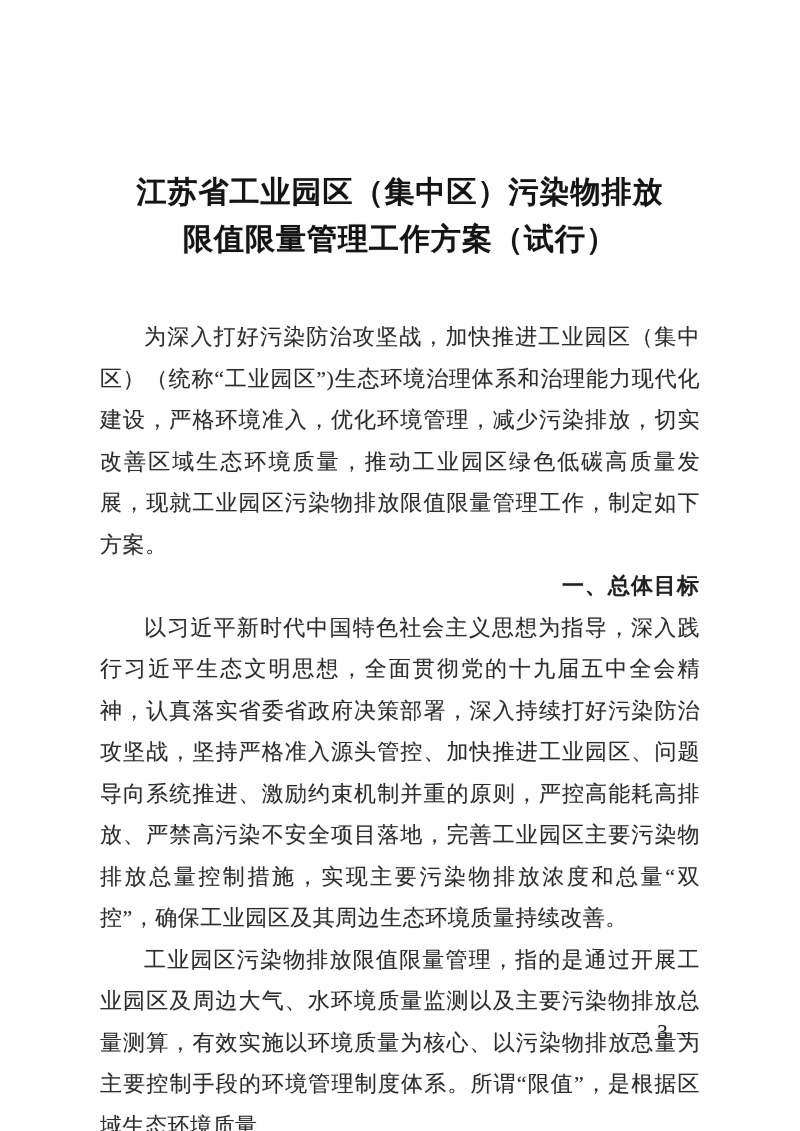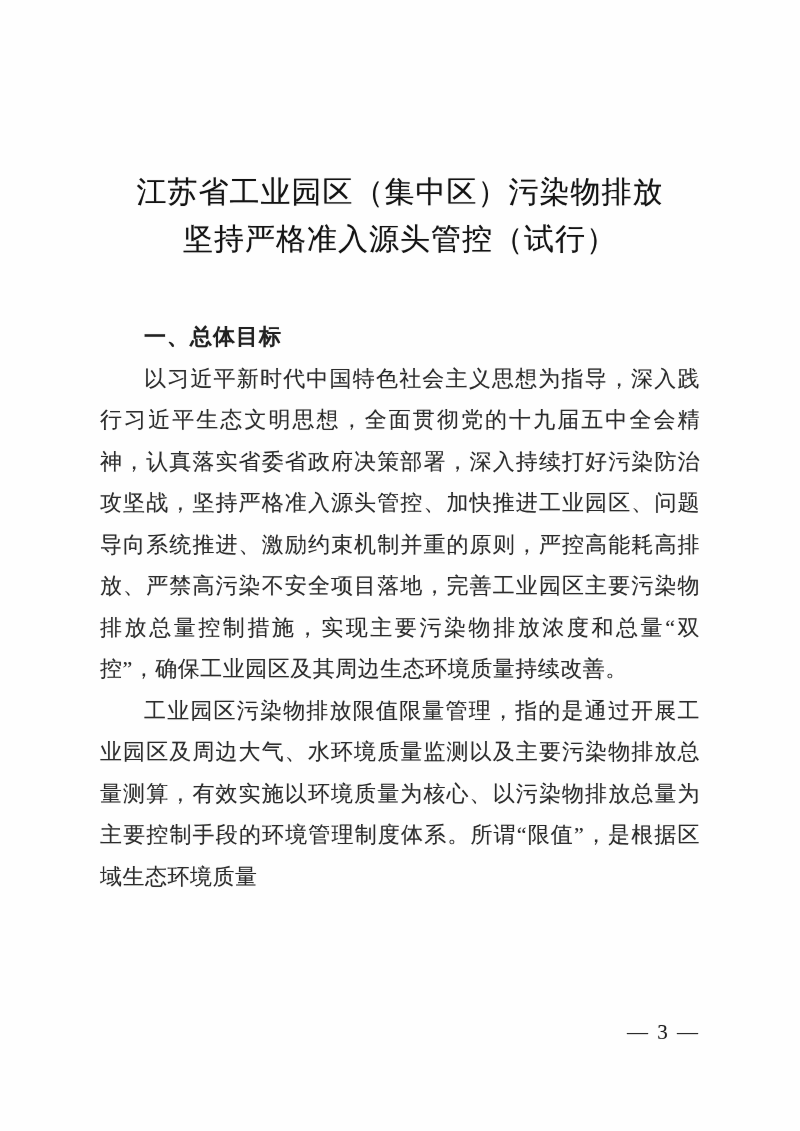--- a/index.html
+++ b/index.html
@@ -24,21 +24,21 @@
   }
   .content {
     position: absolute;
     left: 100px;
     top: 168px;
     width: 600px;
   }
   .doc-title {
     text-align: center;
     font-size: 30px;
-    font-weight: 400;
+    font-weight: 700;
     line-height: 47px;
     color: #141414;
     letter-spacing: 1px;
     text-shadow: 0 0 1px rgba(40,40,40,0.45);
     margin: 0 0 54px 0;
   }
   .doc-title .title-line {
     display: block;
   }
   .para {
@@ -55,43 +55,45 @@
   .section-heading {
     font-family: Liberation Sans, sans-serif;
     font-size: 22px;
     font-weight: 700;
     line-height: 41.5px;
     color: #222222;
     text-indent: 2em;
     letter-spacing: 1px;
     margin: 0;
     text-shadow: 0 0 1px rgba(40,40,40,0.3);
+    text-align: right;
   }
   .page-number {
     position: absolute;
     top: 1018px;
     right: 100px;
     font-size: 21px;
     line-height: 28px;
     color: #222222;
     letter-spacing: 2px;
     text-shadow: 0 0 1px rgba(60,60,60,0.35);
   }
 </style>
 </head>
 <body>
 
 <div class="page">
   <div class="content">
 
     <h1 class="doc-title">
       <span class="title-line">江苏省工业园区（集中区）污染物排放</span>
-      <span class="title-line">坚持严格准入源头管控（试行）</span>
+      <span class="title-line">限值限量管理工作方案（试行）</span>
     </h1>
 
+    <p class="para">为深入打好污染防治攻坚战，加快推进工业园区（集中区）（统称“工业园区”)生态环境治理体系和治理能力现代化建设，严格环境准入，优化环境管理，减少污染排放，切实改善区域生态环境质量，推动工业园区绿色低碳高质量发展，现就工业园区污染物排放限值限量管理工作，制定如下方案。</p>
 
     <h2 class="section-heading">一、总体目标</h2>
 
     <p class="para">以习近平新时代中国特色社会主义思想为指导，深入践行习近平生态文明思想，全面贯彻党的十九届五中全会精神，认真落实省委省政府决策部署，深入持续打好污染防治攻坚战，坚持严格准入源头管控、加快推进工业园区、问题导向系统推进、激励约束机制并重的原则，严控高能耗高排放、严禁高污染不安全项目落地，完善工业园区主要污染物排放总量控制措施，实现主要污染物排放浓度和总量“双控”，确保工业园区及其周边生态环境质量持续改善。</p>
 
     <p class="para">工业园区污染物排放限值限量管理，指的是通过开展工业园区及周边大气、水环境质量监测以及主要污染物排放总量测算，有效实施以环境质量为核心、以污染物排放总量为主要控制手段的环境管理制度体系。所谓“限值”，是根据区域生态环境质量</p>
 
   </div>
 
   <div class="page-number">— 3 —</div>

